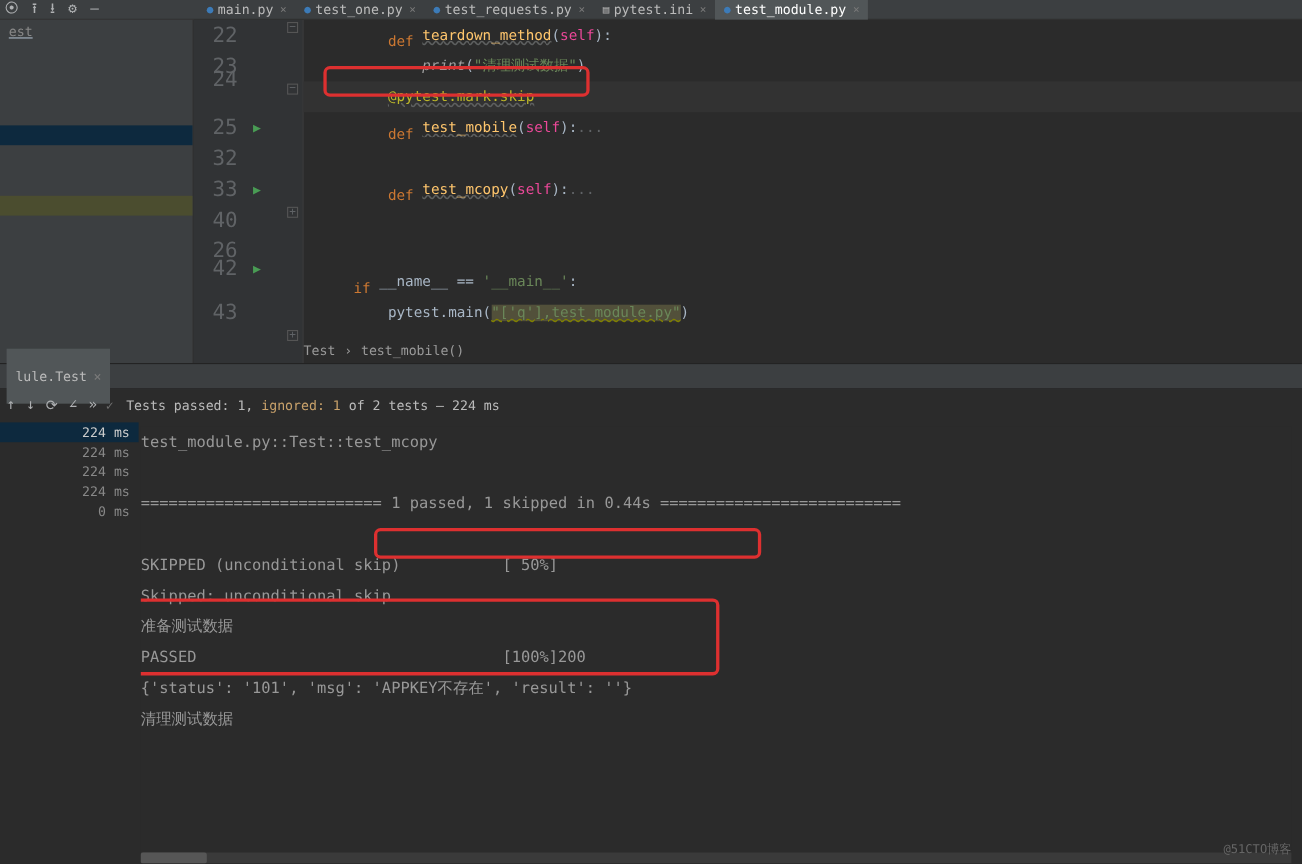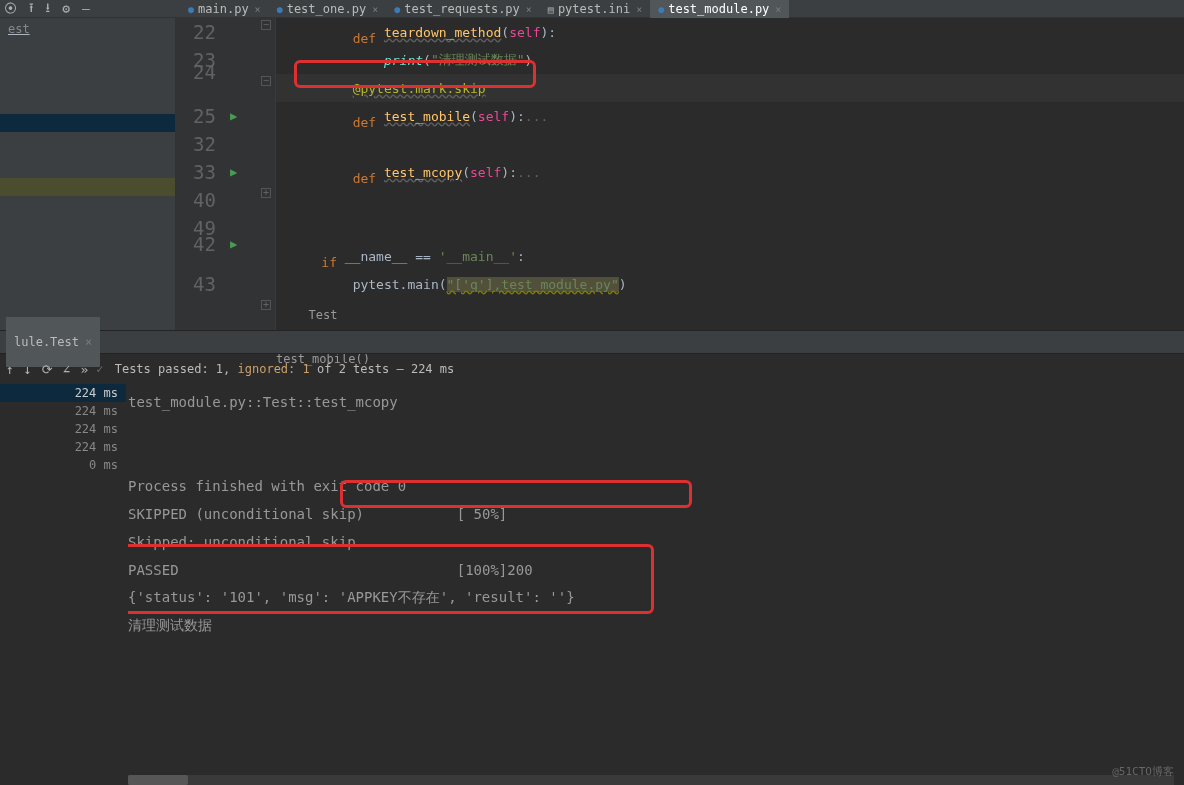--- a/index.html
+++ b/index.html
@@ -73,29 +73,29 @@
 .linerow { position: absolute; left: 0; right: 0; height: 28px; display: flex; align-items: center; }
 .lineno { width: 52px; text-align: right; color: #606366; padding-right: 12px; font-size: 19px; }
 .run-tri { color: #499c54; font-size: 12px; margin-left: 2px; }
 .fold { position:absolute; right: 4px; color:#606366; font-size:10px; border:1px solid #555; width:10px; height:10px; line-height:8px; text-align:center; }
 .code-area { flex: 1; padding: 0 10px; position: relative; }
 .code-line { position: absolute; left: 14px; right: 0; height: 28px; display: flex; align-items: center; white-space: pre; }
 .k-def { color: #cc7832; margin-top: 12px; }
 .k-func { color: #ffc66d; text-decoration: underline wavy #5e6060; }
 .k-self { color: #ec4899; }
 .k-punct { color: #a9b7c6; }
-.k-call { color: #5eead4; font-style: italic; }
+.k-call { color: #a3a3a3; font-style: italic; font-family: Liberation Mono, monospace; }
 .k-str { color: #6a8759; }
 .k-dots { color: #606366; }
 .k-decor { color: #bbb529; text-decoration: underline wavy #5e6060; }
 .k-warn { background: #52503a; text-decoration: underline wavy #808000; color:#6a8759; }
 .redbox { position: absolute; border: 3px solid #dd3030; border-radius: 6px; pointer-events: none; }
 .breadcrumb {
   position: absolute; bottom: 0; left: 276px; height: 22px;
-  display: flex; align-items: center; color: #999; font-size: 12px; gap: 8px; flex-direction: column;
+  display: flex; align-items: center; color: #999; font-size: 12px; gap: 8px;
 }
 .tool-tab {
   position: absolute; top: 330px; left: 0; right: 0; height: 24px;
   background: #3c3f41; border-top: 1px solid #232323; border-bottom: 1px solid #232323;
   display: flex; align-items: center; padding-left: 6px;
 }
 .tool-tab .tabname { background: #515658; padding: 18px 8px; color: #bbb; font-size: 12px; }
 .tool-tab .tabname .close { color: #7a7a7a; margin-left: 6px; }
 .run-toolbar {
   position: absolute; top: 354px; left: 0; right: 0; height: 30px;
@@ -191,21 +191,21 @@
         </div>
       <div class="linerow" style="top:140px">
           <span class="lineno">33</span>
           <span class="run-tri">▶</span>
           <span class="fold" style="top:142px">+</span>
         </div>
       <div class="linerow" style="top:168px">
           <span class="lineno">40</span>
         </div>
       <div class="linerow" style="top:196px">
-          <span class="lineno">49</span>
+          <span class="lineno">26</span>
         </div>
       <div class="linerow" style="top:212px">
           <span class="lineno">42</span>
           <span class="run-tri">▶</span>
         </div>
       <div class="linerow" style="top:252px">
           <span class="lineno">43</span>
         </div>
     </div>
     <div class="code-area">
@@ -251,24 +251,25 @@
   <div class="top">224 ms</div>
   <div>224 ms</div>
   <div>224 ms</div>
   <div>224 ms</div>
   <div>0 ms</div>
 </div>
 
 <div class="console">
   <div class="console-line">test_module.py::Test::test_mcopy</div>
   <div class="console-line"></div>
+  <div class="console-line">========================== 1 passed, 1 skipped in 0.44s ==========================</div>
   <div class="console-line"></div>
-  <div class="console-line">Process finished with exit code 0</div>
   <div class="console-line">SKIPPED (unconditional skip)           [ 50%]</div>
   <div class="console-line">Skipped: unconditional skip</div>
+  <div class="console-line">准备测试数据</div>
   <div class="console-line">PASSED                                 [100%]200</div>
   <div class="console-line">{'status': '101', 'msg': 'APPKEY不存在', 'result': ''}</div>
   <div class="console-line">清理测试数据</div>
 
   <div class="redbox" style="top:92px; left:212px; width:352px; height:28px;"></div>
   <div class="redbox" style="top:156px; left:-28px; width:554px; height:70px;"></div>
 </div>
 
 <div class="scroll-track">
     <div class="scroll-thumb"></div>

